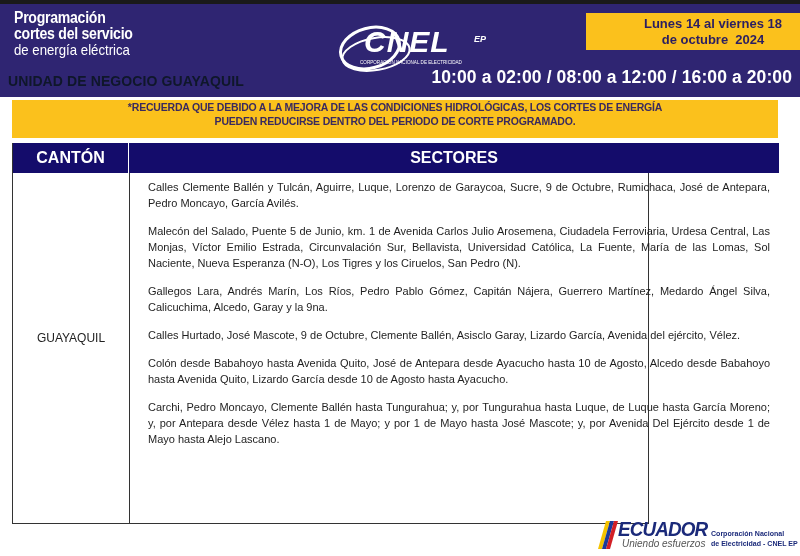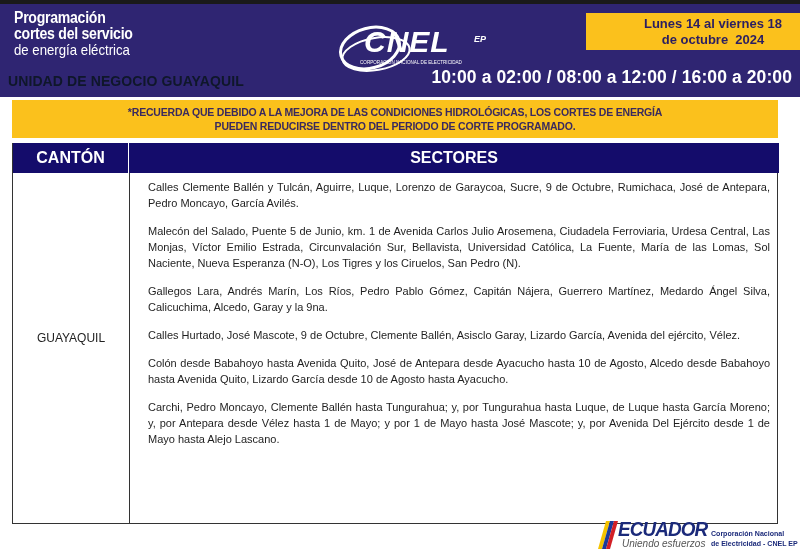--- a/index.html
+++ b/index.html
@@ -14,23 +14,23 @@
   .title .l3 { font-size: 15px; display: block; transform: scaleX(0.88); transform-origin: left; white-space: nowrap; }
   .unit { position: absolute; left: 8px; top: 73px; color: #0f172a; font-weight: bold; font-size: 14px; white-space: nowrap; letter-spacing: 0.1px; }
 
   .logo { position: absolute; left: 334px; top: 18px; width: 170px; height: 60px; }
   .logo svg { width: 170px; height: 60px; }
 
   .datebox { position: absolute; left: 586px; top: 13px; width: 214px; height: 37px; background: #fbc11c; color: #2a1e62; text-align: center; font-weight: bold; font-size: 13px; line-height: 16px; padding-top: 3px; padding-left: 40px; }
 
   .hours { position: absolute; right: 8px; top: 67px; color: #ffffff; font-weight: bold; font-size: 17.5px; white-space: nowrap; letter-spacing: 0.1px; }
 
-  .notice { position: absolute; left: 12px; top: 100px; width: 766px; height: 38px; background: #fbc11c; color: #3a2a5e; text-align: center; font-weight: bold; font-size: 10.5px; line-height: 14px; padding-top: 5px; letter-spacing: -0.2px; }
+  .notice { position: absolute; left: 12px; top: 100px; width: 766px; height: 38px; background: #fbc11c; color: #3a2a5e; text-align: center; font-weight: bold; font-size: 10.5px; line-height: 14px; letter-spacing: -0.2px; }
 
-  .table { position: absolute; left: 12px; top: 143px; width: 766px; height: 381px; border: 1px solid #333; border-top: none; }
+  .table { position: absolute; left: 12px; top: 143px; width: 637px; height: 381px; border: 1px solid #333; border-top: none; }
   .thead { position: absolute; left: 0; top: 0; width: 766px; height: 30px; background: #140c6b; display: flex; }
   .th { color: #fff; font-weight: bold; font-size: 16px; display: flex; align-items: center; justify-content: center; height: 30px; }
   .th.canton { width: 116px; border-right: 1px solid #ffffff; }
   .th.sectores { flex: 1; }
 
   .colsep { position: absolute; left: 116px; top: 30px; width: 1px; height: 351px; background: #333; }
   .canton-val { position: absolute; left: 0; top: 188px; width: 116px; text-align: center; font-size: 12px; color: #222; }
 
   .sectors { position: absolute; left: 135px; top: 36px; width: 622px; }
   .sector { font-size: 11px; line-height: 16px; color: #1e1e1e; text-align: justify; margin-bottom: 12px; }

